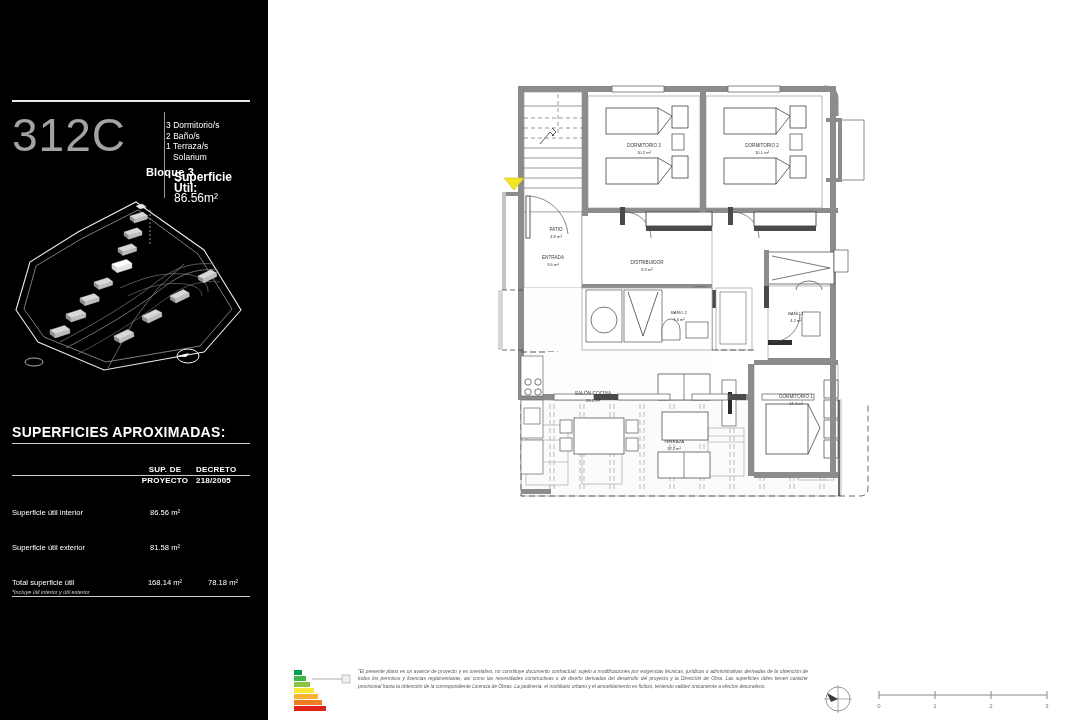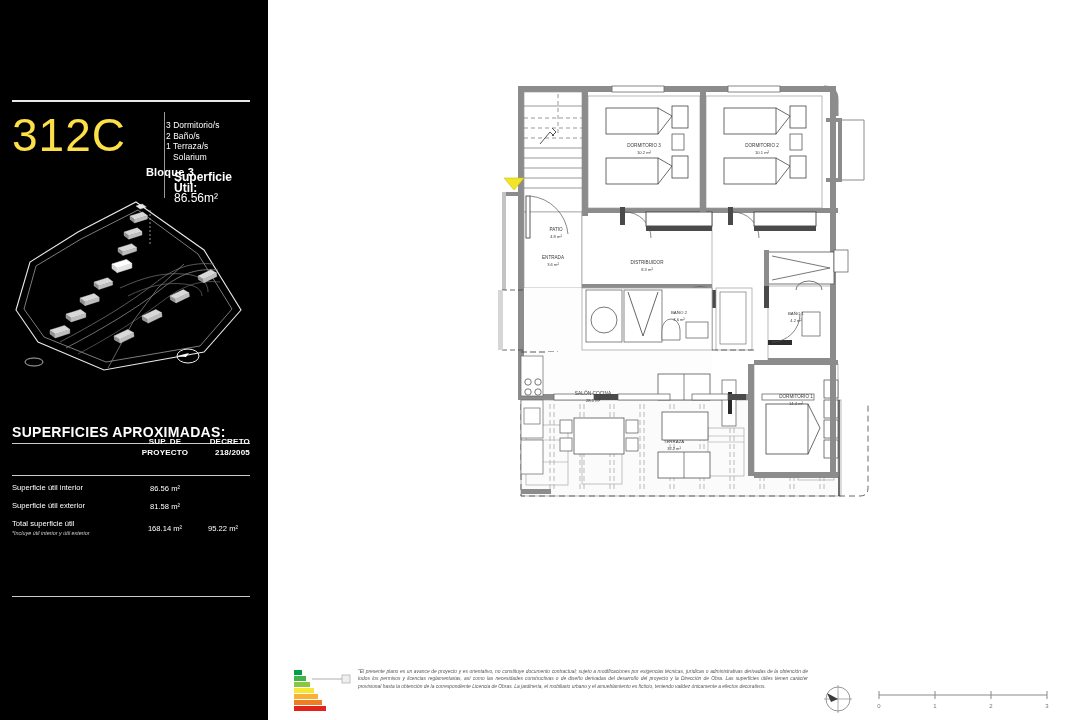--- a/index.html
+++ b/index.html
@@ -19,21 +19,21 @@
     color: #fff;
   }
   .panel-rule {
     position: absolute; background: #c9c9c9; height: 1px;
   }
   .rule-top { left: 12px; top: 100px; width: 238px; height: 2px; background:#e8e8e8; }
 
   .unit-block { position: absolute; left: 12px; top: 108px; width: 238px; }
   .unit-code {
     font-size: 46px; font-weight: 300; letter-spacing: 1px;
-    line-height: 54px; color: #fde047;
+    line-height: 54px; color: #a3a3a3;
   }
   .unit-sub {
     text-align: center; font-size: 11px; font-weight: bold;
     margin-top: 4px; padding-left: 78px; letter-spacing: .2px;
   }
   .unit-divider {
     position: absolute; left: 152px; top: 4px;
     width: 1px; height: 86px; background: #9a9a9a;
   }
   .unit-specs {
@@ -53,29 +53,29 @@
   
   .surf-title {
     position: absolute; left: 12px; top: 424px;
     font-size: 14px; font-weight: bold; letter-spacing: .3px;
   }
   .surf-rule-1 { left: 12px; top: 443px; width: 238px; }
   .surf-rule-2 { left: 12px; top: 475px; width: 238px; }
   .surf-rule-3 { left: 12px; top: 596px; width: 238px; }
 
   .surf-head {
-    position: absolute; left: 12px; top: 436px; width: 238px;
+    position: absolute; left: 12px; top: 464px; width: 238px;
     display: flex; font-size: 8px; font-weight: bold; letter-spacing: .2px;
   }
   .surf-head .c0 { width: 122px; }
   .surf-head .c1 { width: 62px; text-align: center; line-height: 11px; }
-  .surf-head .c2 { width: 54px; text-align: right; line-height: 11px; }
+  .surf-head .c2 { width: 54px; text-align: left; line-height: 11px; }
 
   .surf-rows { position: absolute; left: 12px; top: 483px; width: 238px; }
-  .surf-row { display: flex; align-items: center; margin-bottom: 8px; }
+  .surf-row { display: flex; align-items: flex-start; margin-bottom: 8px; margin-top: 25px; }
   .surf-row .c0 { width: 122px; font-size: 7.6px; line-height: 10px; }
   .surf-row .c0 .note {
     display: block; font-size: 5.4px; font-style: italic;
     color: #cfcfcf; line-height: 7px; margin-top: 1px;
   }
   .surf-row .c1 { width: 62px; text-align: center; font-size: 7.6px; }
   .surf-row .c2 { width: 54px; text-align: center; font-size: 7.6px; }
 
   
   .plan-area { position: absolute; left: 268px; top: 0; width: 812px; height: 720px; background: #fff; }
@@ -226,21 +226,21 @@
         <div class="c1">81.58 m²</div>
         <div class="c2"></div>
       </div>
 
       <div class="surf-row">
         <div class="c0">
           <span>Total superficie útil</span>
           <span class="note">*Incluye útil interior y útil exterior</span>
         </div>
         <div class="c1">168.14 m²</div>
-        <div class="c2">95.22 m²</div>
+        <div class="c2">78.18 m²</div>
       </div>
 
     </div>
 
     <div class="panel-rule surf-rule-3"></div>
   </div>
 
   <div class="plan-area">
     <svg width="812" height="660" viewBox="0 0 812 660">
 

